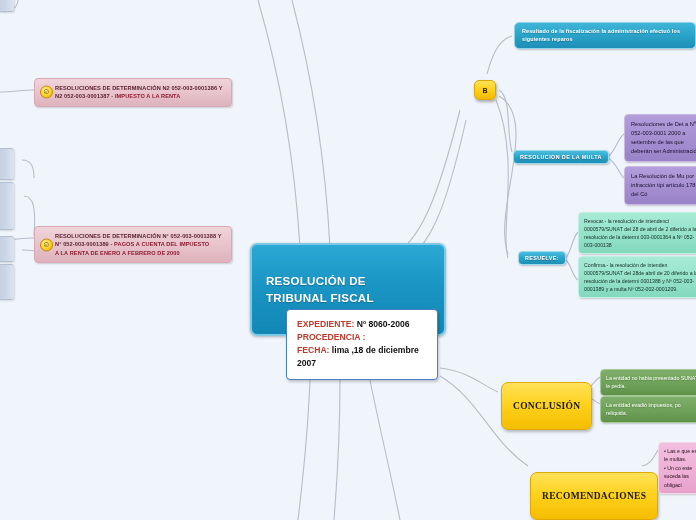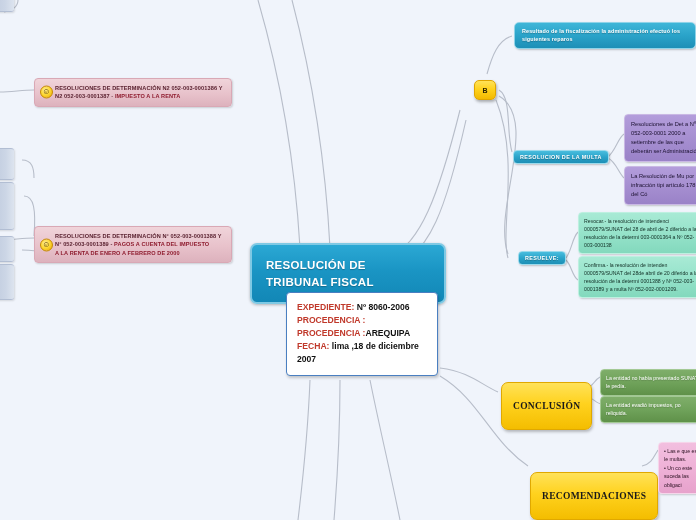--- a/index.html
+++ b/index.html
@@ -34,21 +34,21 @@
 
   
   .central {
     background: linear-gradient(to bottom, #2ba8d4 0%, #1a95c4 45%, #1287b6 100%);
     border: 2px solid #7fc9e4;
     border-radius: 7px;
     color: #ffffff;
     font-weight: bold;
     font-size: 11.5px;
     letter-spacing: 0.3px;
-    padding: 12px 14px;
+    padding: 28px 14px;
     line-height: 1.45;
     box-shadow: 0 1px 3px rgba(0,0,0,0.28);
     text-shadow: 0 1px 1px rgba(0,0,0,0.25);
   }
 
   
   .card-white {
     background: #ffffff;
     border: 1px solid #4a7fc1;
     border-radius: 4px;
@@ -302,29 +302,26 @@
     <div>
       <span>N°  052-003-0001389 - </span><span class="hl">PAGOS A CUENTA DEL IMPUESTO</span>
     </div>
     <div class="hl">A LA RENTA DE ENERO A FEBRERO DE 2000</div>
   </div>
 
   <div class="node central" style="left:250px; top:243px; width:196px;">
     <span>RESOLUCIÓN  DE TRIBUNAL FISCAL</span>
   </div>
 
-  <div class="node card-white" style="left:286px; top:292px; width:152px;">
+  <div class="node card-white" style="left:286px; top:309px; width:152px;">
     <div>
       <span class="k">EXPEDIENTE:</span><span class="v"> Nº 8060-2006</span>
     </div>
     <div>
       <span class="k">PROCEDENCIA :</span><span class="v"></span>
-    </div>
-    <div>
-      <span class="k">PROCEDENCIA :</span><span class="v">AREQUIPA</span>
     </div>
     <div>
       <span class="k">FECHA:</span><span class="v"> lima ,18 de diciembre 2007</span>
     </div>
   </div>
 
   <div class="node teal-bar" style="left:514px; top:22px; width:182px;">
     <span>Resultado de la fiscalización la administración efectuó los siguientes reparos</span>
   </div>
 

